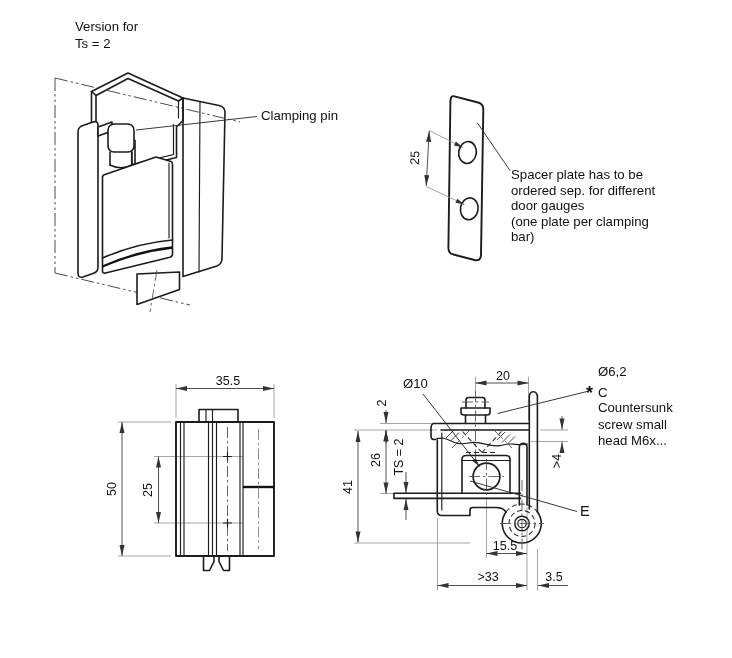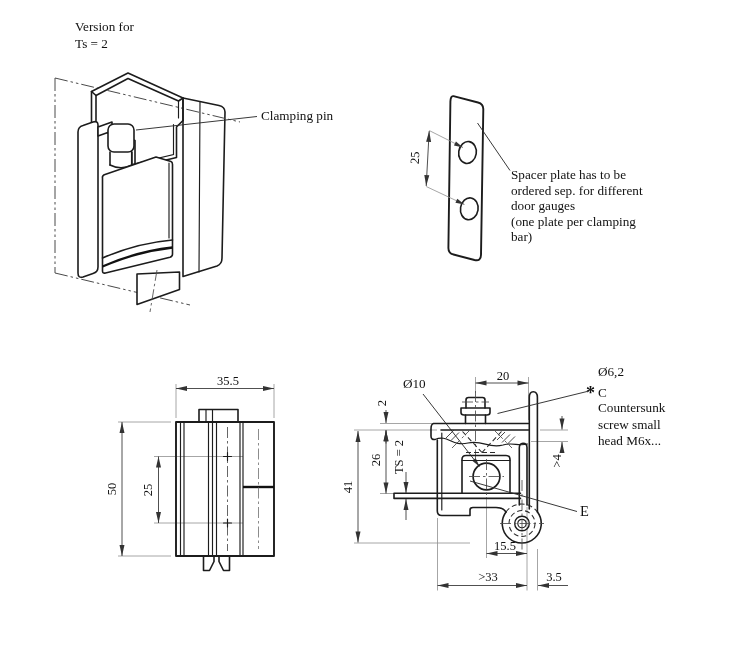--- a/index.html
+++ b/index.html
@@ -1,17 +1,17 @@
 <!DOCTYPE html>
 <html><head>
 <meta charset="utf-8">
 <style>
   html,body{margin:0;padding:0;background:#ffffff;}
   #stage{position:relative;width:732px;height:658px;background:#fff;overflow:hidden;
-         font-family:Liberation Serif, serif;}
+         font-family:Liberation Sans, sans-serif;}
   svg{position:absolute;top:0;left:0;}
   
   .part   {stroke:#1c1c1c;stroke-width:1.6;fill:none;stroke-linejoin:round;stroke-linecap:round;}
   .partf  {stroke:#1c1c1c;stroke-width:1.6;fill:#ffffff;stroke-linejoin:round;stroke-linecap:round;}
   .thin   {stroke:#1c1c1c;stroke-width:1.15;fill:none;stroke-linecap:round;}
   .thick  {stroke:#111;stroke-width:2.4;fill:none;}
   .dim    {stroke:#3c3c3c;stroke-width:0.9;fill:none;}
   .ext    {stroke:#8f8f8f;stroke-width:0.8;fill:none;}
   .cl     {stroke:#4a4a4a;stroke-width:0.85;fill:none;stroke-dasharray:11 3 2.5 3;}
   .phantom{stroke:#4a4a4a;stroke-width:1.0;fill:none;stroke-dasharray:13 3 2.5 3 2.5 3;}

